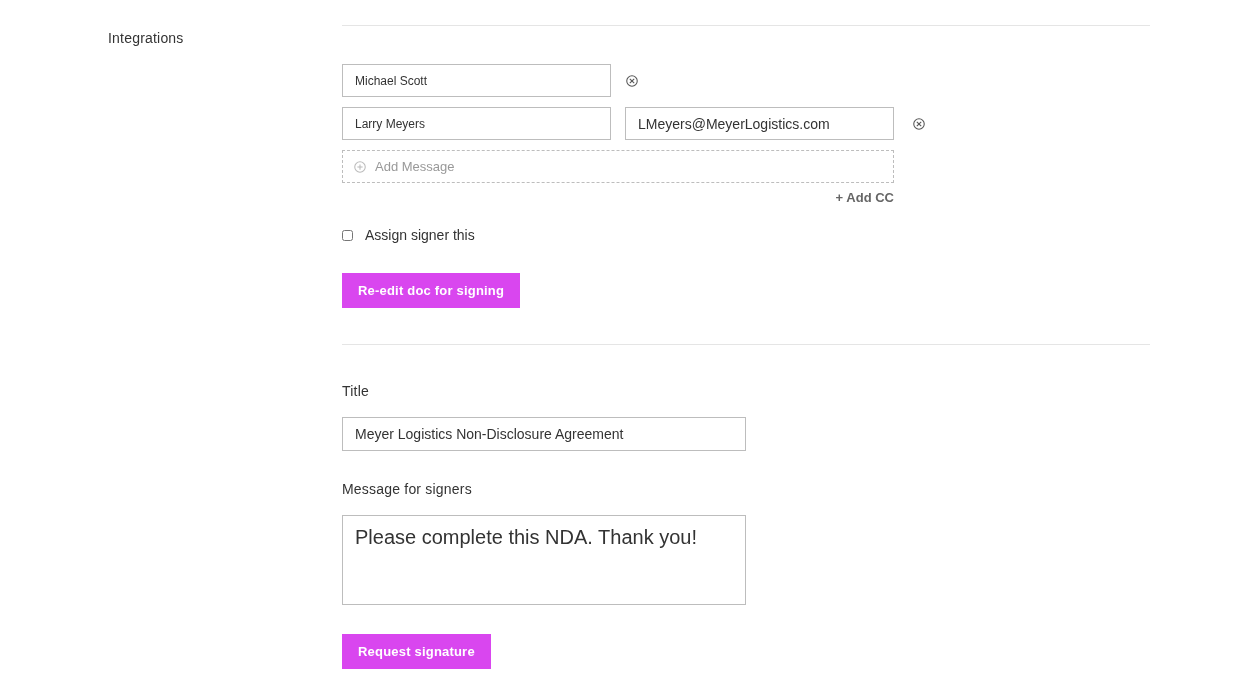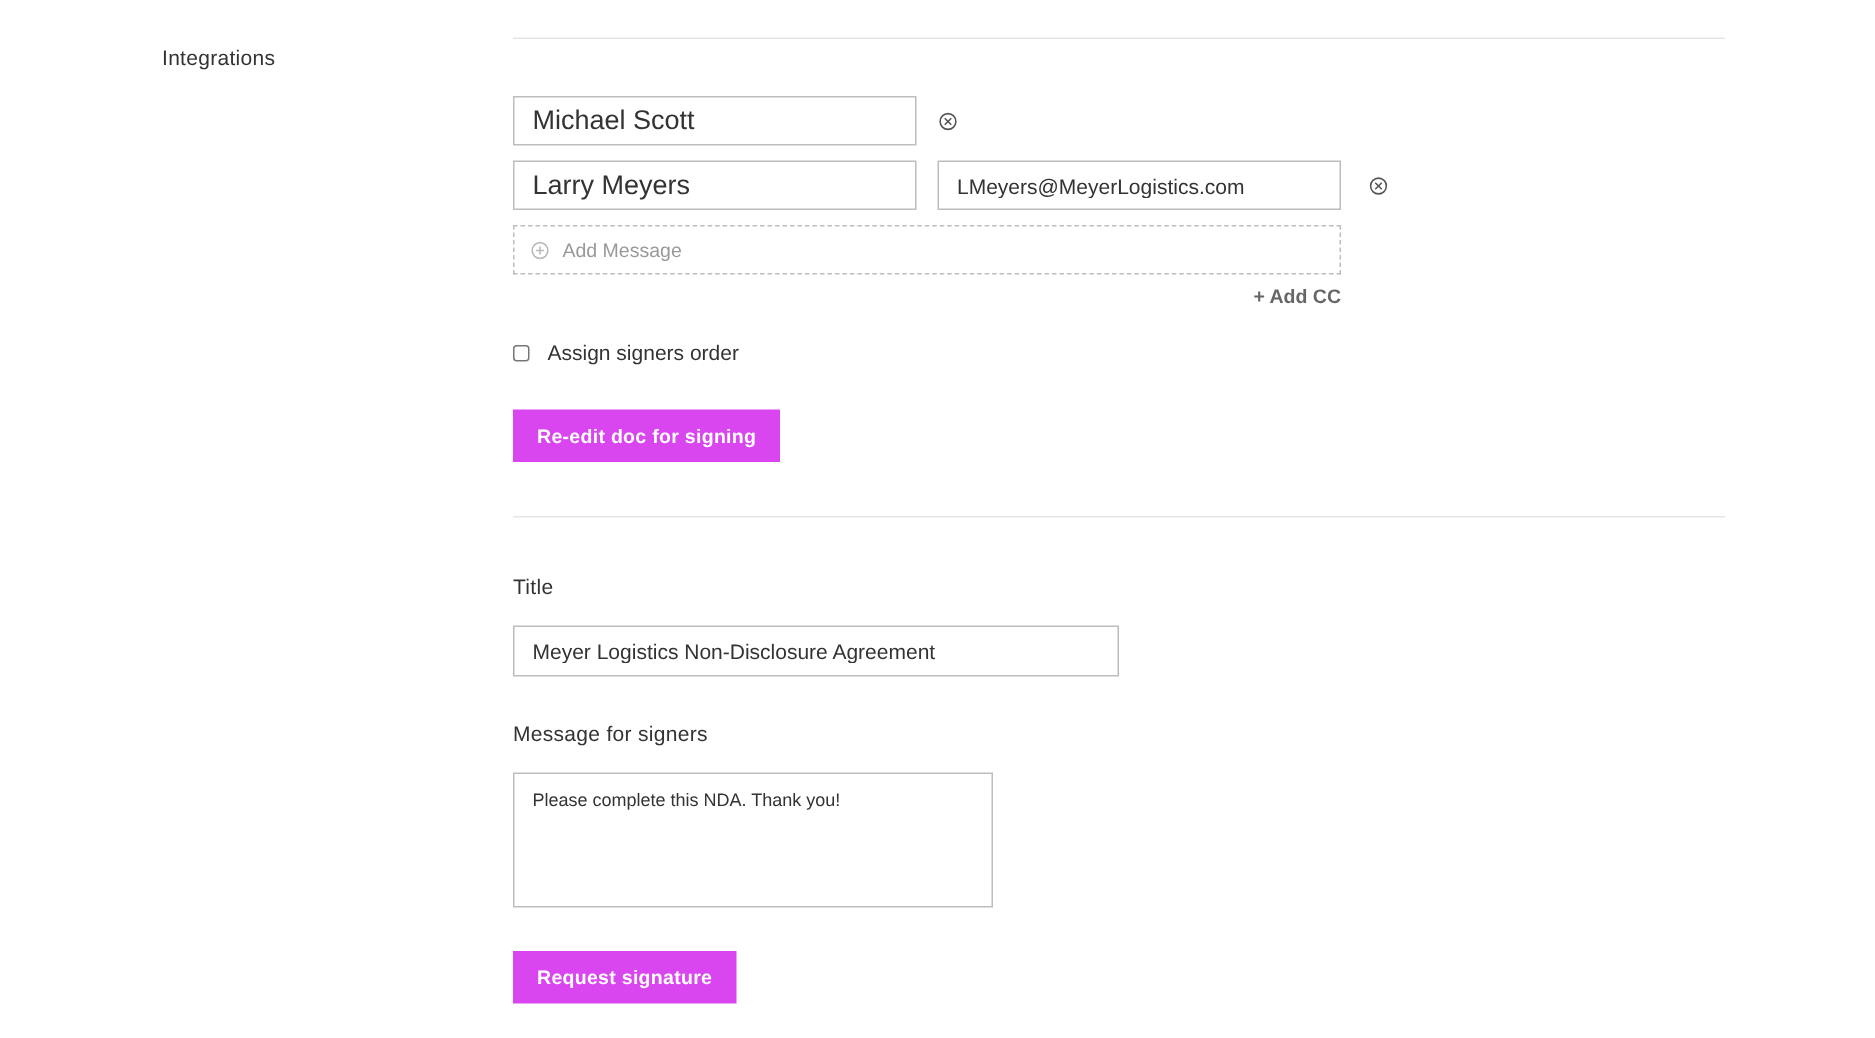--- a/index.html
+++ b/index.html
@@ -49,21 +49,21 @@
     .signer-row {
       display: flex;
       align-items: center;
       margin-bottom: 10px;
     }
     .signer-name {
       width: 269px;
       height: 33px;
       padding: 0 12px;
       border: 1px solid #bdbdbd;
-      font-size: 18px;
+      font-size: 12px;
       color: #333;
       margin-right: 14px;
       font-family: inherit;
     }
     .signer-email {
       width: 269px;
       height: 33px;
       padding: 0 12px;
       border: 1px solid #bdbdbd;
       font-size: 14px;
@@ -153,25 +153,25 @@
       width: 404px;
       height: 33px;
       padding: 16px 12px;
       border: 1px solid #bdbdbd;
       font-size: 14px;
       color: #333;
       margin-bottom: 30px;
       font-family: inherit;
     }
     .message-textarea {
-      width: 320px;
+      width: 404px;
       height: 90px;
       padding: 10px 12px;
       border: 1px solid #bdbdbd;
-      font-size: 12px;
+      font-size: 20px;
       color: #333;
       margin-bottom: 26px;
       font-family: inherit;
       resize: none;
     }
   </style>
 </head>
 <body>
 
 <div class="container">
@@ -215,21 +215,21 @@
       </div>
       <span class="add-signer-label">Add Message</span>
     </div>
 
     <div class="add-cc-row">
       <span class="add-cc-link">+ Add CC</span>
     </div>
 
     <div class="checkbox-row">
       <input type="checkbox" style="">
-      <span class="checkbox-label">Assign signers order</span>
+      <span class="checkbox-label">Assign signer this</span>
     </div>
 
     <div class="btn-wrap">
       <button class="btn-primary">Re-edit doc for signing</button>
     </div>
 
     <hr class="divider">
 
     <div class="section-heading">Title</div>
     <input type="text" class="title-input" value="Meyer Logistics Non-Disclosure Agreement" style="">

